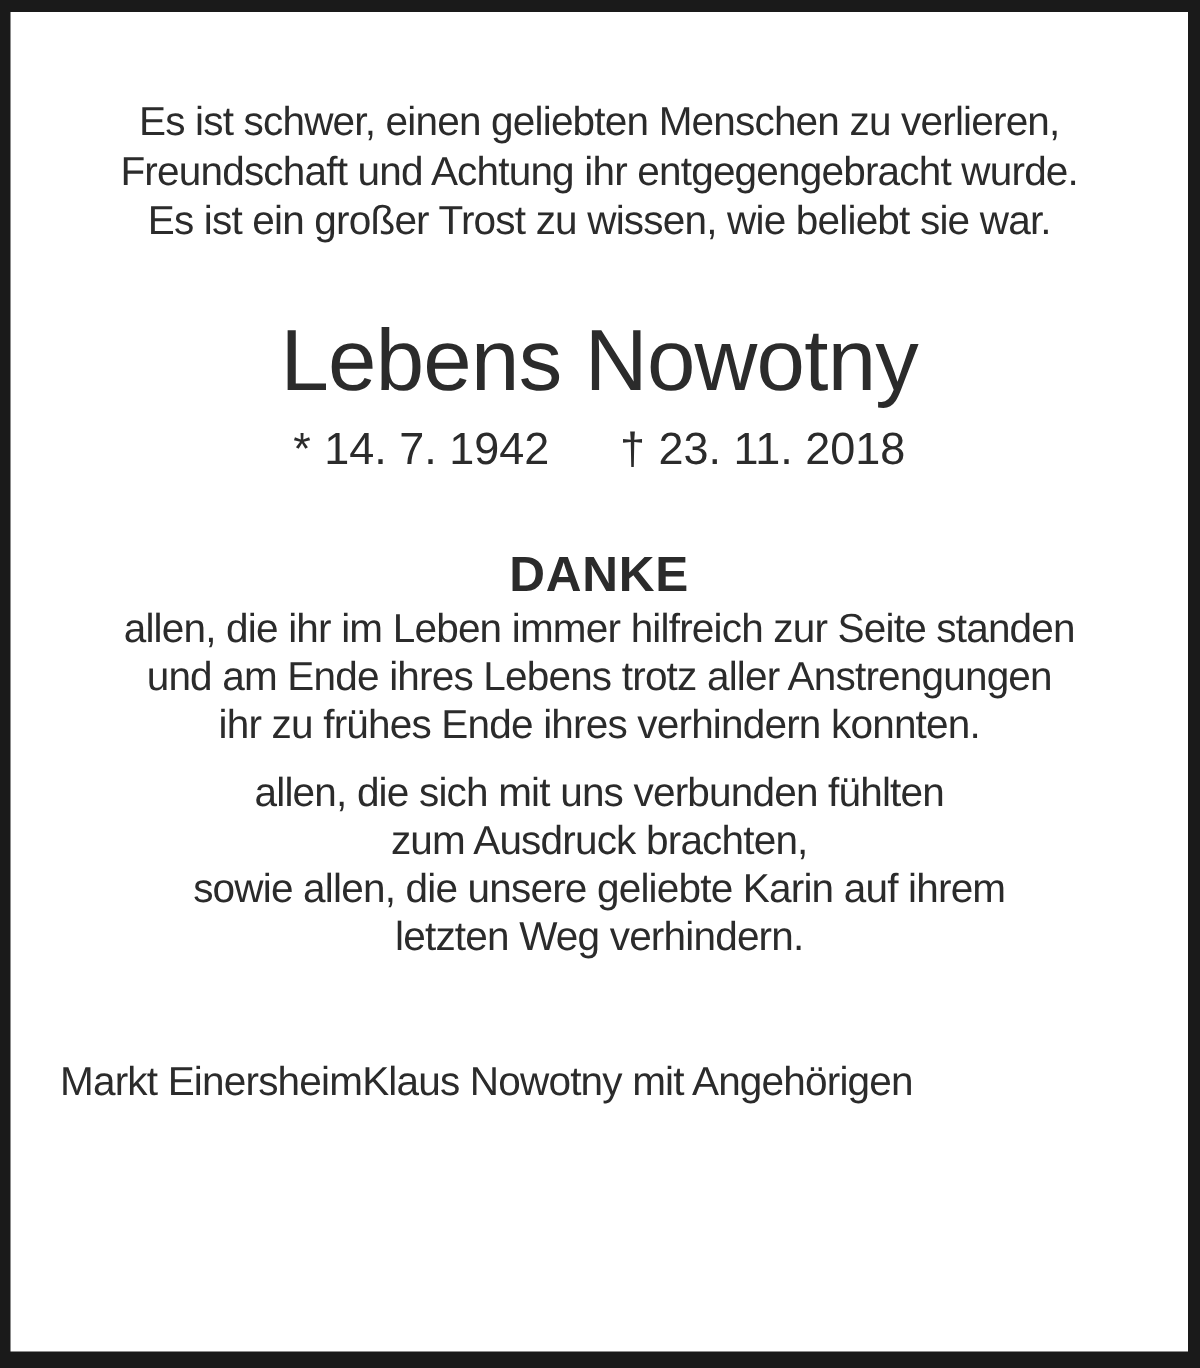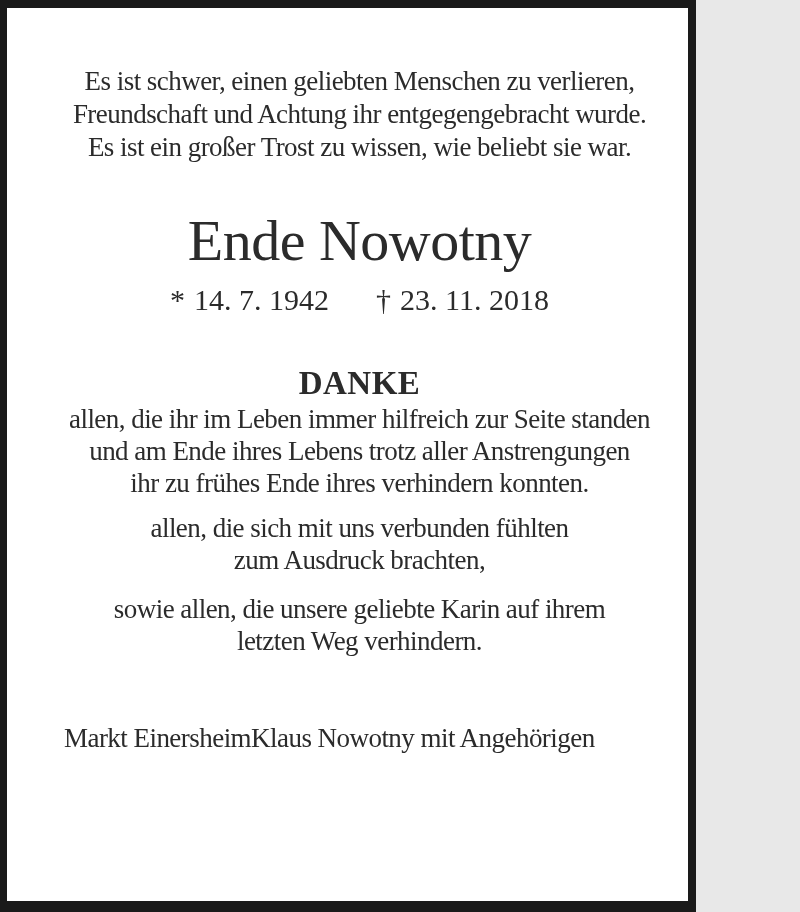--- a/index.html
+++ b/index.html
@@ -4,30 +4,29 @@
 <style>
   :root {
     --frame: #1a1a1a;
     --text: #2b2b2b;
     --background: #ffffff;
   }
   * { margin: 0; padding: 0; box-sizing: border-box; }
   html, body { background: #e8e8e8; }
   .page {
     position: relative;
-    width: 696px;
+    width: 800px;
     height: 912px;
     background: var(--background);
     border-style: solid;
     border-color: var(--frame);
     border-width: 8px 8px 11px 7px;
     color: var(--text);
-    font-family: Liberation Serif, serif;
+    font-family: Liberation Sans, sans-serif;
     overflow: hidden;
-    padding-left: 24px;
   }
   .centered { text-align: center; }
   .intro {
     margin-top: 57px;
     font-size: 27px;
     line-height: 33px;
     letter-spacing: -0.02em;
     white-space: nowrap;
   }
   .deceased-name {
@@ -57,21 +56,21 @@
     letter-spacing: 0.5px;
   }
   .para {
     font-size: 27px;
     line-height: 32px;
     letter-spacing: -0.02em;
     white-space: nowrap;
   }
   .para-1 { }
   .para-2 { margin-top: 13px; }
-  .para-3 { margin-top: 17px; }
+  .para-3 { }
   .signature-row {
     margin-top: 64px;
     padding-left: 33px;
     padding-right: 17px;
     display: flex;
     align-items: baseline;
     font-size: 27px;
     line-height: 34px;
     letter-spacing: -0.02em;
     white-space: nowrap;
@@ -81,21 +80,21 @@
 <body>
 
 <div class="page">
 
   <div class="intro centered">
     <div>Es ist schwer, einen geliebten Menschen zu verlieren,</div>
     <div>Freundschaft und Achtung ihr entgegengebracht wurde.</div>
     <div>Es ist ein großer Trost zu wissen, wie beliebt sie war.</div>
   </div>
 
-  <h1 class="deceased-name centered">Ende Nowotny</h1>
+  <h1 class="deceased-name centered">Lebens Nowotny</h1>
 
   <div class="life-dates">
     <span class="date-group">
       <span class="date-symbol">*</span>
       <span>14. 7. 1942</span>
     </span>
     <span class="date-group">
       <span class="date-symbol">†</span>
       <span>23. 11. 2018</span>
     </span>

